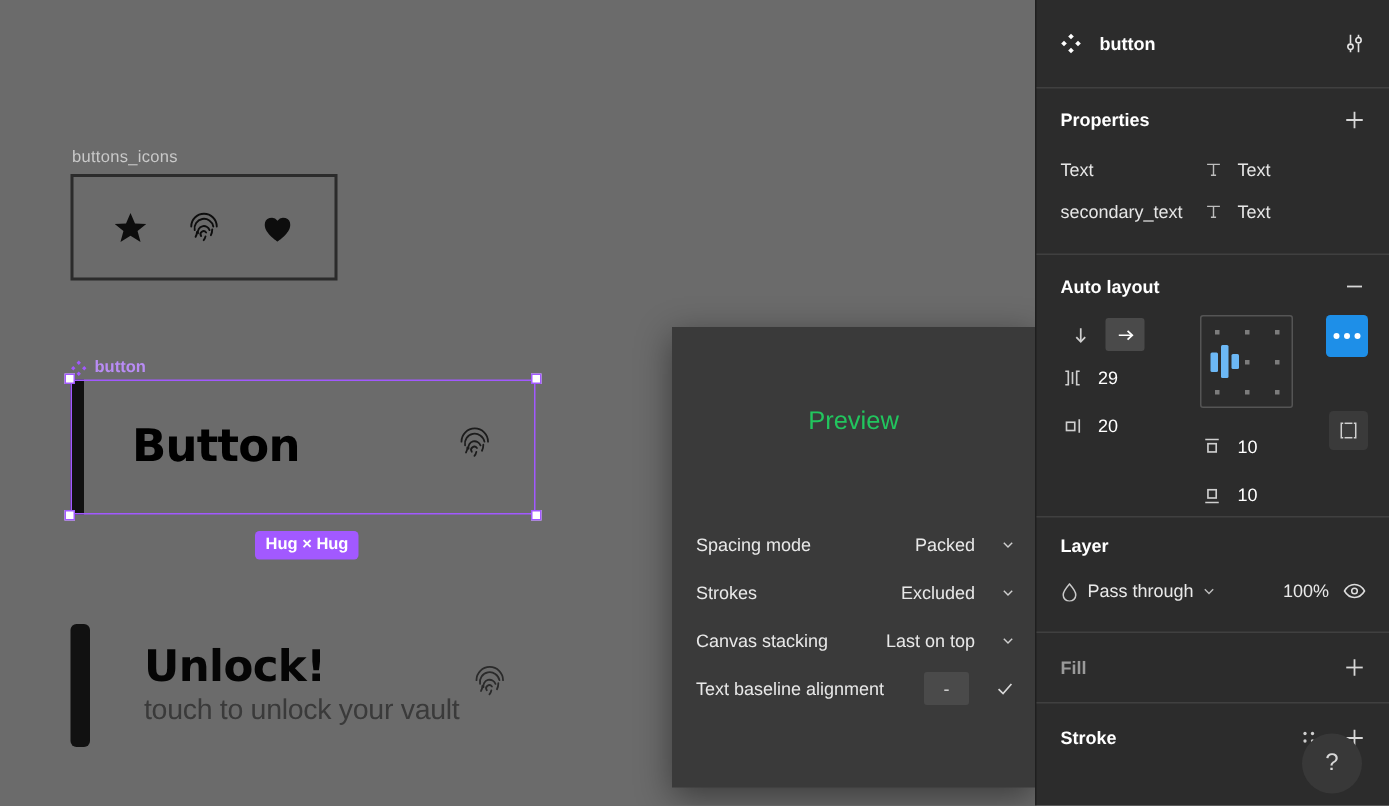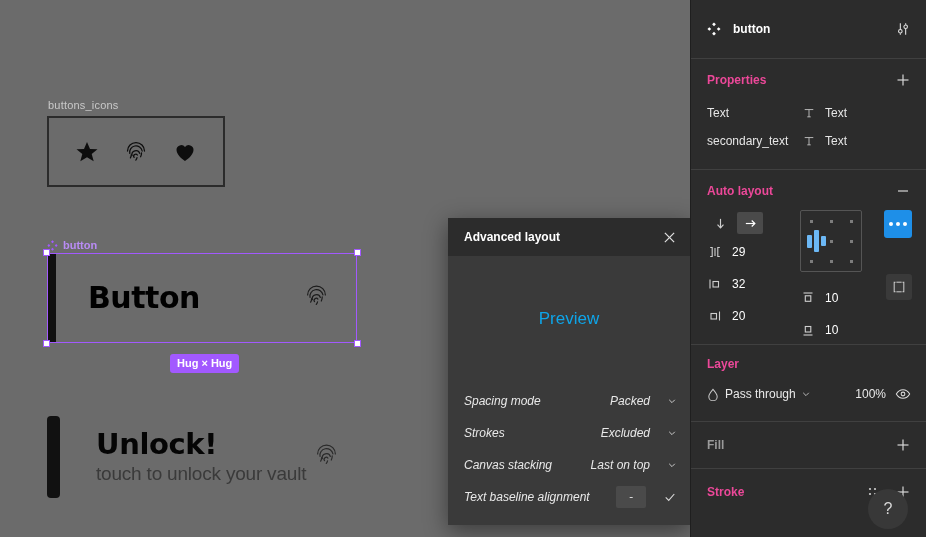--- a/index.html
+++ b/index.html
@@ -113,23 +113,23 @@
   }
   #dialog .title-bar {
     height: 38px; background: #2c2c2c;
     display:flex; align-items:center; justify-content: space-between;
     padding: 0 14px 0 16px;
   }
   #dialog .title-bar .t { font-size: 12px; font-weight: 700; color: #ffffff; }
   #dialog .close { cursor: pointer; display:flex; }
   #dialog .preview {
     height: 125px; display:flex; align-items:center; justify-content:center;
-    color: #0ea5e9; font-size: 17px;
-  }
-  #dialog .rows { padding: 4px 0 0 0; font-style: italic; }
+    color: #22c55e; font-size: 17px;
+  }
+  #dialog .rows { padding: 4px 0 0 0; }
   .drow {
     height: 32px; display:flex; align-items:center;
     padding: 0 14px 0 16px; justify-content: space-between;
   }
   .drow .lbl { font-size: 12px; color: #e8e8e8; }
   .drow .val {
     font-size: 12px; color: #e8e8e8;
     display:flex; align-items:center; gap: 18px;
   }
   .chev { width: 8px; height: 8px; }
@@ -154,21 +154,21 @@
     padding: 0 14px 0 16px; justify-content: space-between;
   }
   #panel-header .left { display:flex; align-items:center; gap: 12px; }
   #panel-header .name { font-size: 12px; font-weight: 700; color: #ffffff; }
 
   .section { padding: 12px 14px 14px 16px; }
   .sec-head {
     display:flex; align-items:center; justify-content: space-between;
     margin-bottom: 10px;
   }
-  .sec-title { font-size: 12px; font-weight: 700; color: #ec4899; }
+  .sec-title { font-size: 12px; font-weight: 700; color: #ffffff; }
   .sec-title.muted { color: #9a9a9a; }
   .icon-btn { cursor:pointer; display:flex; align-items:center; justify-content:center;
               width: 18px; height: 18px; }
 
   .prop-row { display:flex; align-items:center; height: 28px; font-size: 12px; }
   .prop-row .pname { width: 96px; color: #e6e6e6; }
   .prop-row .ptype { width: 22px; display:flex; align-items:center; }
   .prop-row .pval { color: #e6e6e6; }
 
   
@@ -311,29 +311,20 @@
           <path d="M10.1 17.4A2 2 0 0 1 13.4 15"></path>
           <path d="M6.4 17.9c.6-1 .9-2 .9-3.3"></path>
           <path d="M16.6 16.8c.6-1.2.9-2.5.9-3.9"></path>
           <path d="M11.8 20.1c.6-.7 1-1.6 1.2-2.5"></path>
         </svg>
       </div>
     </div>
   </div>
 
   <div id="dialog">
-    <div class="title-bar">
-      <div class="t">Advanced layout</div>
-      <div class="close">
-        <svg width="13" height="13" viewBox="0 0 14 14" stroke="#e0e0e0" stroke-width="1.3">
-          <line x1="2" y1="2" x2="12" y2="12"></line>
-            <line x1="12" y1="2" x2="2" y2="12"></line>
-        </svg>
-      </div>
-    </div>
 
     <div class="preview">
       <span>Preview</span>
     </div>
 
     <div class="rows">
       <div class="drow">
         <span class="lbl">Spacing mode</span>
         <span class="val">
           <span>Packed</span>
@@ -465,29 +456,20 @@
             <span class="fi">
               <svg width="14" height="14" viewBox="0 0 14 14" stroke="#cfcfcf" stroke-width="1.1" fill="none">
                 <polyline points="2.2,2.5 4.2,2.5 4.2,11.5 2.2,11.5"></polyline>
                 <line x1="7" y1="3" x2="7" y2="11"></line>
                 <polyline points="11.8,2.5 9.8,2.5 9.8,11.5 11.8,11.5"></polyline>
               </svg>
             </span>
             <span class="fv">29</span>
           </div>
 
-          <div class="al-field">
-            <span class="fi">
-              <svg width="14" height="14" viewBox="0 0 14 14" stroke="#cfcfcf" stroke-width="1.1" fill="none">
-                  <line x1="2" y1="2.5" x2="2" y2="11.5"></line>
-                  <rect x="5" y="4.5" width="5.5" height="5.5"></rect>
-                </svg>
-            </span>
-            <span class="fv">32</span>
-          </div>
 
           <div class="al-field">
             <span class="fi">
               <svg width="14" height="14" viewBox="0 0 14 14" stroke="#cfcfcf" stroke-width="1.1" fill="none">
                   <rect x="3" y="4.5" width="5.5" height="5.5"></rect>
                   <line x1="11.5" y1="2.5" x2="11.5" y2="11.5"></line>
                 </svg>
             </span>
             <span class="fv">20</span>
           </div>

